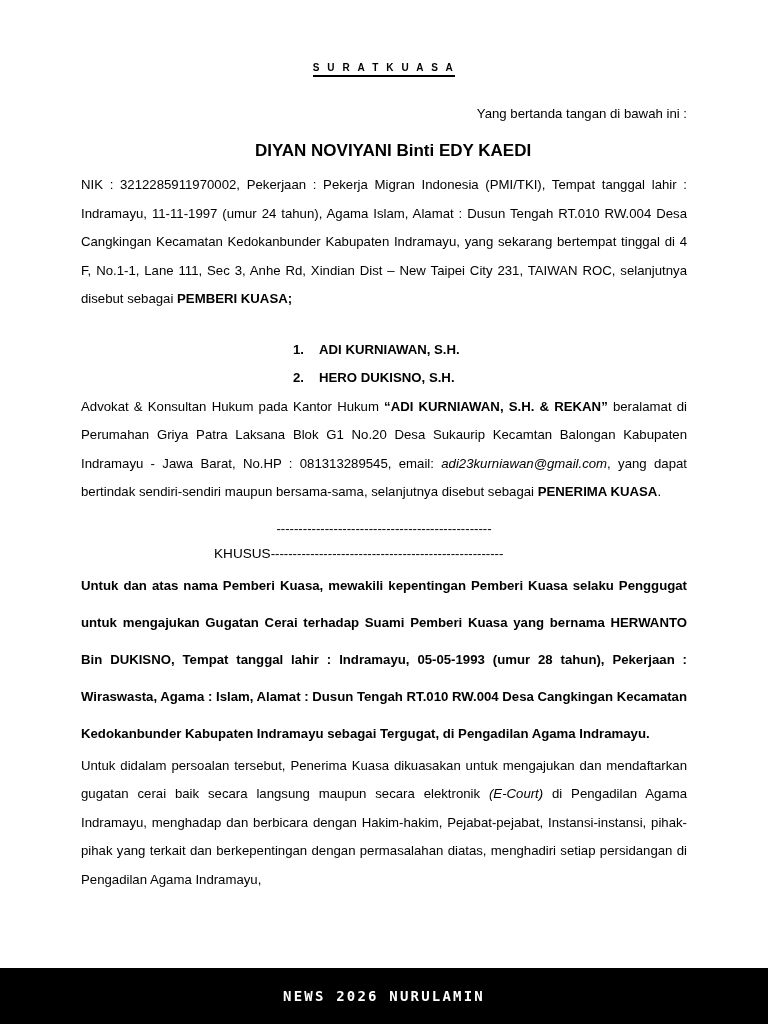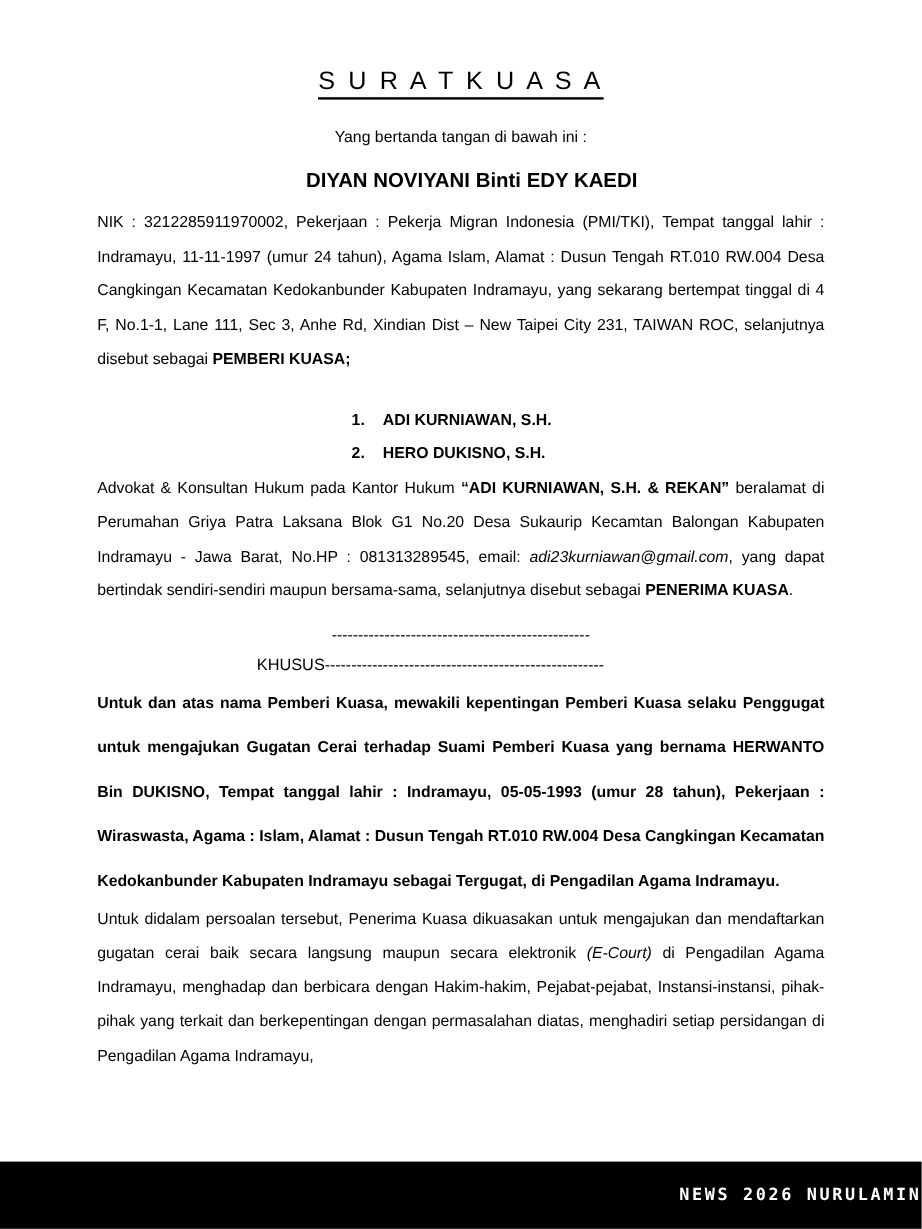--- a/index.html
+++ b/index.html
@@ -26,39 +26,39 @@
     background: #ffffff;
     box-sizing: border-box;
     padding: 0 81px 0 81px;
   }
 
   
   .doc-title {
     margin: 0;
     padding-top: 58px;
     text-align: center;
-    font-size: 21px;
-    font-weight: normal;
+    font-size: 10px;
+    font-weight: bold;
     letter-spacing: 2.6px;
     line-height: 20px;
   }
   .doc-title span.ul {
     border-bottom: 2px solid #000;
     padding-bottom: 2px;
   }
 
   
   p.para {
     margin: 0;
     font-size: 13.2px;
     line-height: 28.5px;
     text-align: justify;
     text-justify: inter-word;
   }
-  p.para.nojust { text-align: center; }
+  p.para.nojust { text-align: right; }
   .sp-22 { height: 22px; }
   .sp-10 { height: 10px; }
   .sp-8  { height: 8px; }
   .sp-6  { height: 6px; }
 
   .center-name {
     margin: 0;
     font-size: 17px;
     font-weight: bold;
     line-height: 28.5px;
@@ -175,15 +175,15 @@
   <div class="dash-row centered"><span class="dash-seg">-------------------------------------------------</span></div>
 
   <div class="khusus-row"><span class="khusus-word">KHUSUS</span><span class="dash-seg">-----------------------------------------------------</span></div>
 
   <p class="para bold">Untuk dan atas nama Pemberi Kuasa, mewakili kepentingan Pemberi Kuasa selaku Penggugat untuk mengajukan Gugatan Cerai terhadap Suami Pemberi Kuasa yang bernama HERWANTO Bin DUKISNO, Tempat tanggal lahir : Indramayu, 05-05-1993 (umur 28 tahun), Pekerjaan : Wiraswasta, Agama : Islam, Alamat : Dusun Tengah RT.010 RW.004 Desa Cangkingan Kecamatan Kedokanbunder Kabupaten Indramayu sebagai Tergugat, di Pengadilan Agama Indramayu.</p>
 
   <p class="para"><span>Untuk didalam persoalan tersebut, Penerima Kuasa dikuasakan untuk mengajukan dan mendaftarkan gugatan cerai baik secara langsung maupun secara elektronik </span><i>(E-Court)</i><span> di Pengadilan Agama Indramayu, menghadap dan berbicara dengan Hakim-hakim, Pejabat-pejabat, Instansi-instansi, pihak-pihak yang terkait dan berkepentingan dengan permasalahan diatas, menghadiri setiap persidangan di Pengadilan Agama Indramayu,</span></p>
 
 </div>
 
-<div id="footer-bar" style="background: rgb(0, 0, 0); justify-content: flex-end;">
+<div id="footer-bar" style="background: rgb(0, 0, 0);">
   <span class="footer-text" style="color: rgb(255, 255, 255);">NEWS 2026 NURULAMIN</span>
 </div>
 
 </body></html>

